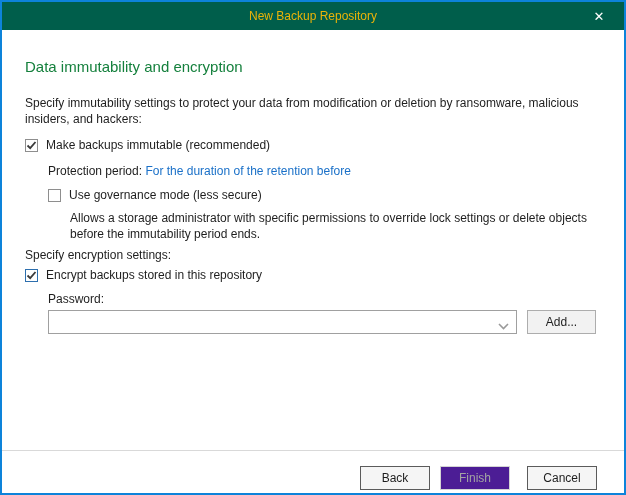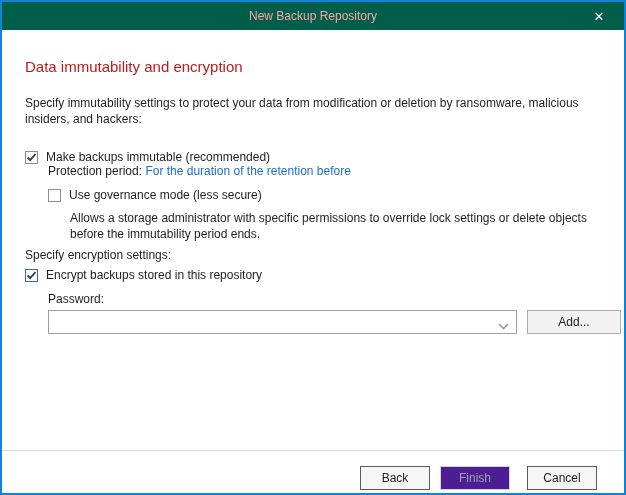--- a/index.html
+++ b/index.html
@@ -20,21 +20,21 @@
   }
   .titlebar {
     position: relative;
     height: 28px;
     background: #005e4b;
     display: flex;
     align-items: center;
     justify-content: center;
   }
   .titlebar .title {
-    color: #fca5a5;
+    color: #eab308;
     font-size: 12px;
   }
   .close-btn {
     position: absolute;
     right: 8px;
     top: 0;
     width: 34px;
     height: 28px;
     display: flex;
     align-items: center;
@@ -45,21 +45,21 @@
   }
   .content {
     position: relative;
     height: 420px;
     background: #ffffff;
   }
   .abs { position: absolute; }
   .heading {
     left: 23px; top: 28px;
     font-size: 15px;
-    color: #b91c1c;
+    color: #15803d;
   }
   .intro {
     left: 23px; top: 65px;
     width: 582px;
     line-height: 16px;
     color: #1e1e1e;
   }
   .cb-row { display: flex; align-items: center; }
   .cb-box {
     width: 13px; height: 13px;
@@ -67,21 +67,21 @@
     background: #ffffff;
     display: inline-flex;
     align-items: center;
     justify-content: center;
     flex: 0 0 auto;
   }
   .cb-box.focused { border-color: #2d6fae; }
   .cb-box svg { display: none; }
   .cb-box.checked svg { display: block; }
   .cb-label { margin-left: 8px; }
-  .row-immutable { left: 23px; top: 120px; justify-content: center; }
+  .row-immutable { left: 23px; top: 108px; justify-content: center; }
   .row-protection { left: 46px; top: 134px; }
   .link { color: #1a70c8; cursor: pointer; text-decoration: none; }
   .row-governance { left: 46px; top: 158px; }
   .governance-desc {
     left: 68px; top: 180px;
     width: 534px;
     line-height: 16px;
   }
   .row-enc-section { left: 23px; top: 218px; }
   .row-encrypt { left: 23px; top: 238px; }
@@ -110,21 +110,21 @@
     background: #f2f2f2;
     border: 1px solid #adadad;
     font-family: "Liberation Sans", sans-serif;
     font-size: 12px;
     color: #1e1e1e;
     display: flex;
     align-items: center;
     justify-content: center;
     cursor: pointer;
   }
-  .add-btn { width: 94px; margin-left: 10px; }
+  .add-btn { width: 69px; margin-left: 10px; }
   .manage-row {
     left: 46px; top: 312px;
     width: 469px;
     text-align: right;
   }
   .footer {
     height: 54px;
     border-top: 1px solid #d9d9d9;
     background: #ffffff;
     display: flex;

